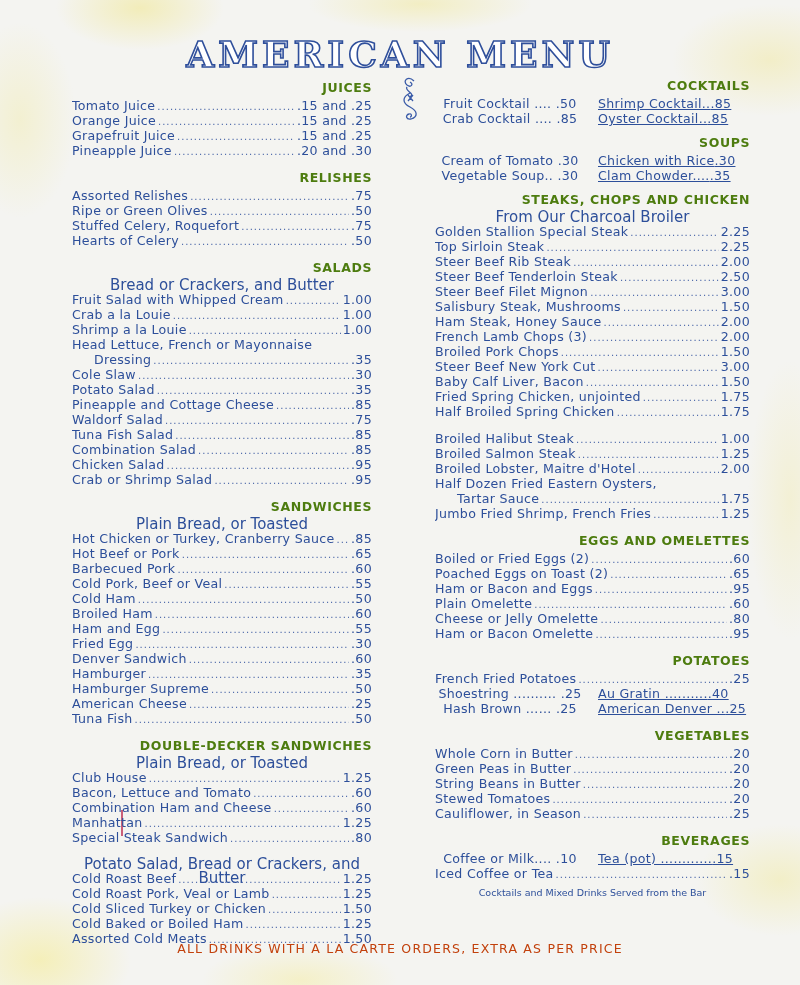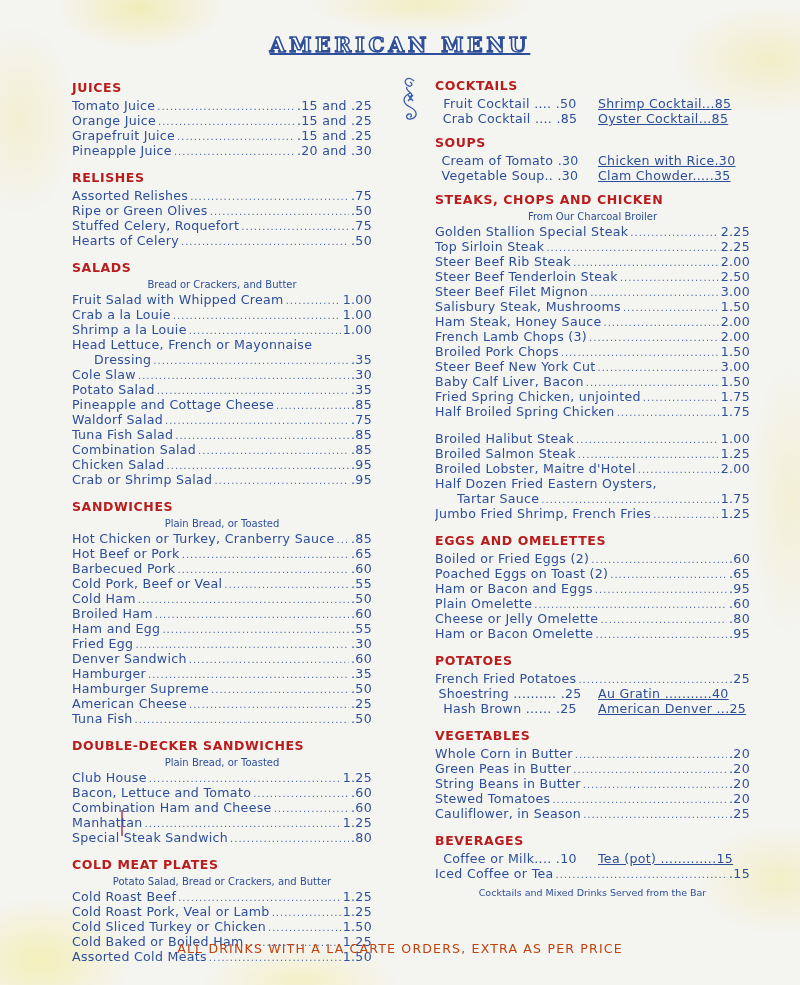--- a/index.html
+++ b/index.html
@@ -17,36 +17,36 @@
       radial-gradient(ellipse 140px 80px at 770px 60px, rgba(240,230,150,0.45), transparent 70%),
       radial-gradient(ellipse 80px 140px at 20px 120px, rgba(240,232,150,0.35), transparent 70%),
       radial-gradient(ellipse 130px 90px at 40px 960px, rgba(245,235,140,0.55), transparent 70%),
       radial-gradient(ellipse 140px 50px at 300px 980px, rgba(245,235,150,0.45), transparent 70%),
       radial-gradient(ellipse 120px 80px at 780px 880px, rgba(240,232,150,0.45), transparent 70%),
       radial-gradient(ellipse 60px 200px at 790px 500px, rgba(240,232,160,0.35), transparent 70%),
       #f4f4f1;
   }
   .title {
     position: absolute; left: 0; right: 0; top: 33px; text-align: center;
-    font-family: "DejaVu Serif", serif; font-size: 20px; letter-spacing: 4px;
-    color: #ffffff; -webkit-text-stroke: 1.6px #2f4f9b; font-weight: bold; text-decoration: underline;
+    font-family: "DejaVu Serif", serif; font-size: 36px; letter-spacing: 4px;
+    color: #ffffff; -webkit-text-stroke: 1.6px #2f4f9b; font-weight: bold;
   }
   .flourish { position: absolute; left: 398px; top: 73px; width: 26px; height: 52px; }
 
   .col { position: absolute; }
   .col-left { left: 72px; width: 300px; top: 80px; }
   .col-right { left: 435px; width: 315px; top: 78px; }
 
   .sec { margin: 0; }
   .sec-h {
-    text-align: left; font-weight: bold; font-size: 12.5px; letter-spacing: 0.6px;
-    color: #b91c1c; margin: 0 0 2px 0; height: 16px; line-height: 16px;
+    text-align: right; font-weight: bold; font-size: 12.5px; letter-spacing: 0.6px;
+    color: #4d7c0f; margin: 0 0 2px 0; height: 16px; line-height: 16px;
   }
   .sec-sub {
-    text-align: center; font-size: 10px; color: #2d4f9a; height: 14px; line-height: 14px;
+    text-align: center; font-size: 15px; color: #2d4f9a; height: 14px; line-height: 14px;
   }
   .row {
     display: flex; align-items: baseline; font-size: 12.6px; height: 15px; line-height: 15px;
     white-space: nowrap; overflow: hidden; letter-spacing: 0.3px;
   }
   .row .name { flex: 0 0 auto; }
   .row .dots {
     flex: 1 1 auto; overflow: hidden; margin: 0 2px; letter-spacing: 1px;
     color: #4a66a8; font-size: 10px;
   }
@@ -296,21 +296,20 @@
       </div>
     <div class="row">
         <span class="name">Special Steak Sandwich</span>
         <span class="dots"></span>
         <span class="price">.80</span>
       </div>
   </section>
   <div class="gap-m"></div>
 
   <section class="sec">
-    <div class="sec-h">COLD MEAT PLATES</div>
     <div class="sec-sub">Potato Salad, Bread or Crackers, and Butter</div>
     <div class="row">
         <span class="name">Cold Roast Beef</span>
         <span class="dots"></span>
         <span class="price">1.25</span>
       </div>
     <div class="row">
         <span class="name">Cold Roast Pork, Veal or Lamb</span>
         <span class="dots"></span>
         <span class="price">1.25</span>

